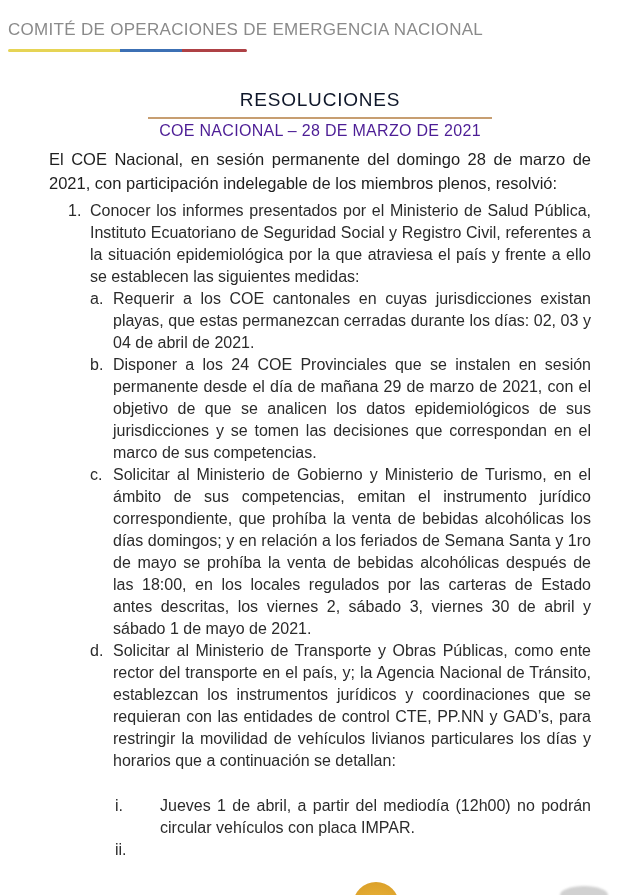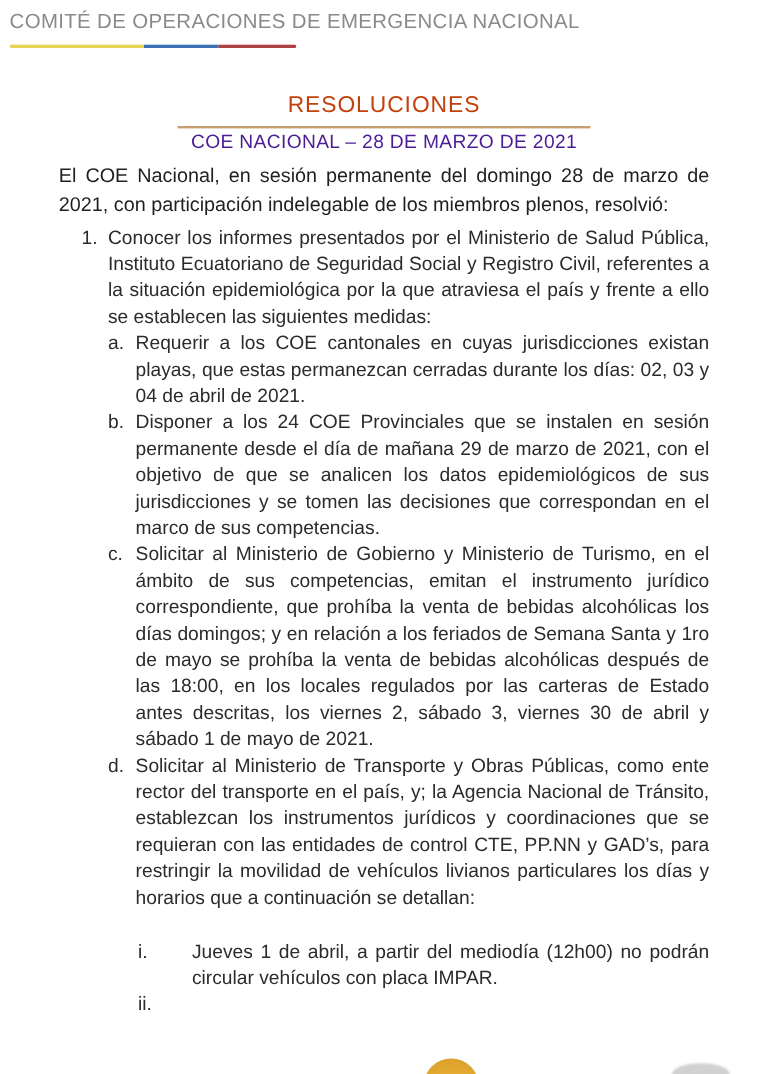--- a/index.html
+++ b/index.html
@@ -7,21 +7,21 @@
     width: 640px; height: 895px;
     background: #ffffff;
     font-family: "Liberation Sans", sans-serif;
     overflow: hidden;
     position: relative;
   }
   .page {
     position: relative;
     width: 640px; height: 895px;
     box-sizing: border-box;
-    padding-top: 8px;
+    padding-top: 20px;
     overflow: hidden;
   }
 
   
   .org {
     margin-left: 8px;
     font-size: 17px;
     letter-spacing: 0.3px;
     color: #8a8a8a;
     font-weight: 500;
@@ -35,21 +35,21 @@
     overflow: hidden;
   }
   .flagline .fy { width: 112px; background: #e6d455; }
   .flagline .fb { width: 62px;  background: #3c70b4; }
   .flagline .fr { width: 65px;  background: #ae4145; }
 
   
   .title {
     margin-top: 37px;
     text-align: center;
-    color: #c2410c;
+    color: #0f172a;
     font-size: 19px;
     letter-spacing: 0.8px;
   }
   .rule {
     width: 344px;
     margin: 6px auto 0 auto;
     border-top: 2px solid #c79e71;
   }
   .subtitle {
     margin-top: 3px;

